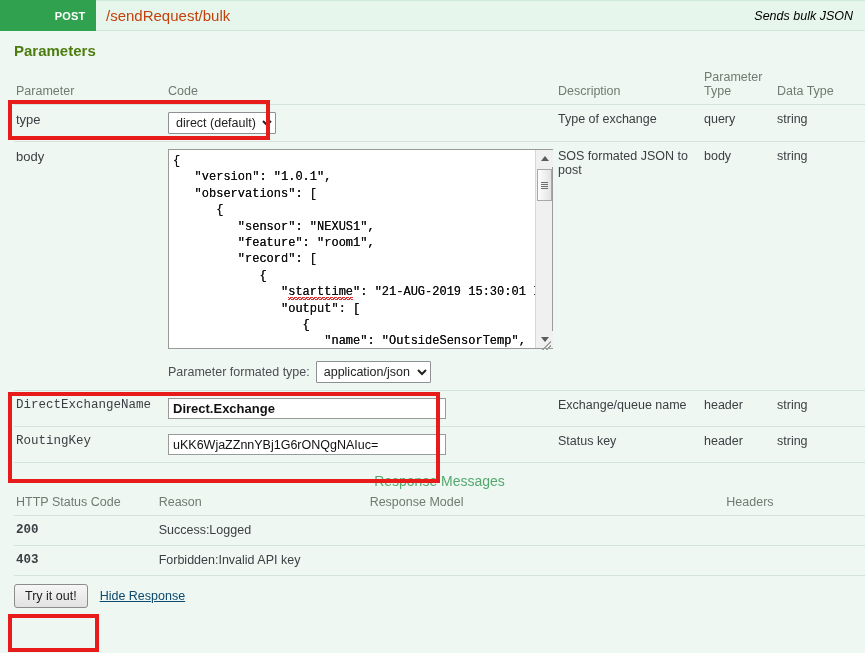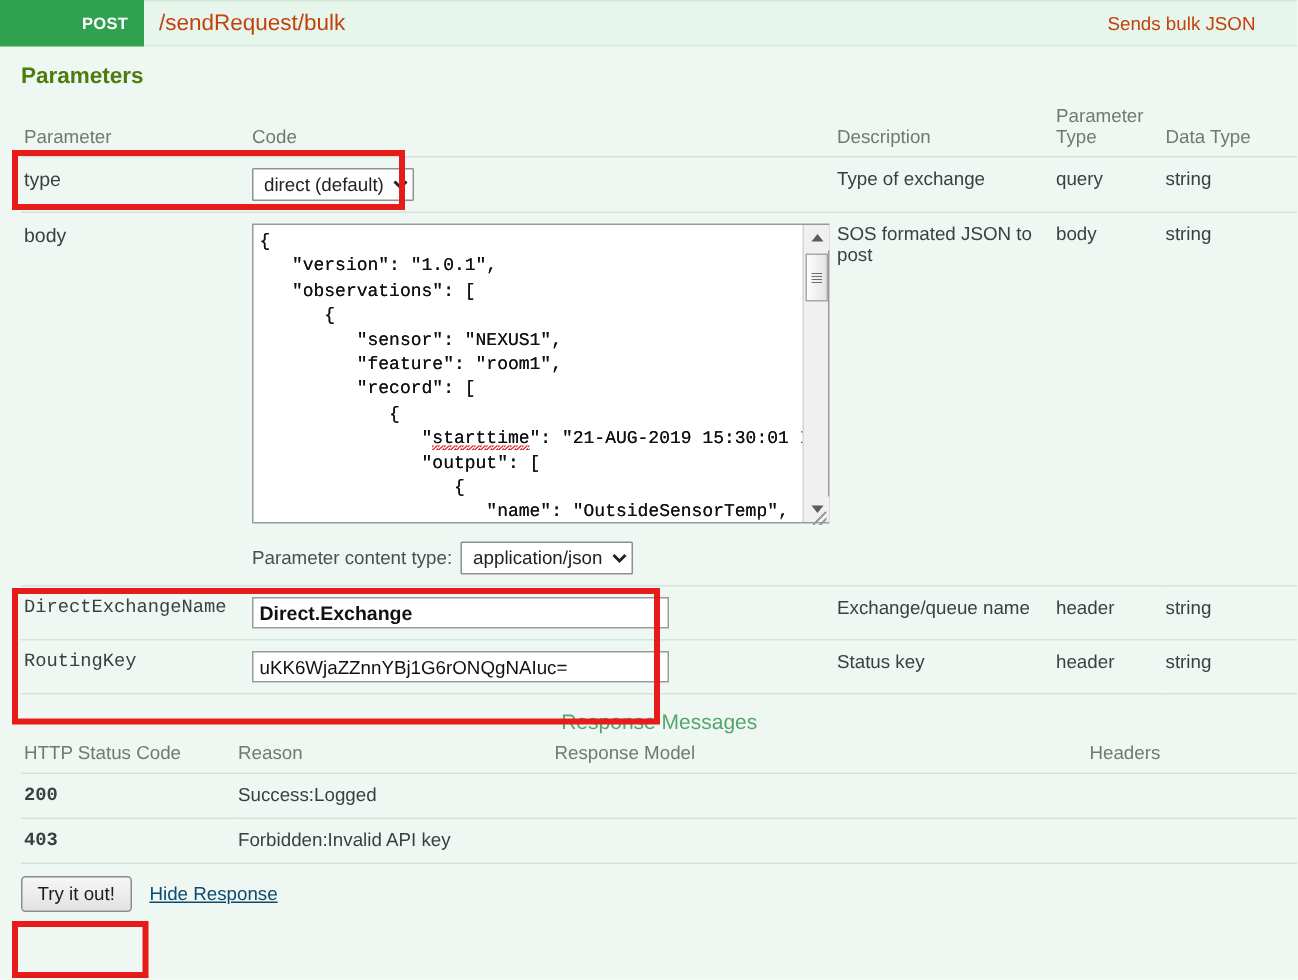--- a/index.html
+++ b/index.html
@@ -42,24 +42,25 @@
     flex: 0 0 auto;
     padding-left: 44px;
   }
   .op-path {
     margin-left: 10px;
     font-size: 15px;
     color: #c2410c;
     flex: 1 1 auto;
   }
   .op-summary {
-    color: #c2410c;
-    font-size: 12.5px;
-    margin-right: 28px;
+    color: #000000;
+    font-size: 12.5px;
+    margin-right: 12px;
     flex: 0 0 auto;
+    font-style: italic;
   }
 
   
   .op-body {
     background: #eef7f1;
     padding: 0 0 0 0;
     height: 622px;
     box-sizing: border-box;
     position: relative;
   }
@@ -390,21 +391,21 @@
               <div class="sb-thumb">
                   <span></span>
                 </div>
               <div class="sb-arrow down">
                   <i></i>
                 </div>
             </div>
             <div class="resize-grip"></div>
           </div>
           <div class="content-type-row">
-            <span>Parameter content type:</span>
+            <span>Parameter formated type:</span>
             <select class="swagger-select">
               <option>application/json</option>
               <option>application/xml</option>
               <option>text/plain</option>
             </select>
           </div>
         </td>
         <td class="desc-strong">SOS formated JSON to post</td>
         <td>body</td>
         <td>string</td>

